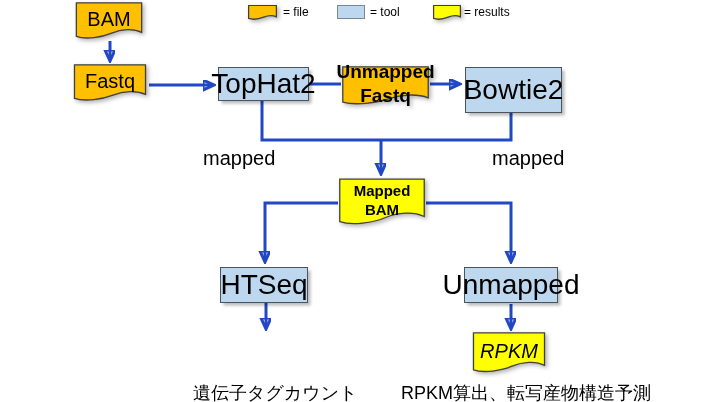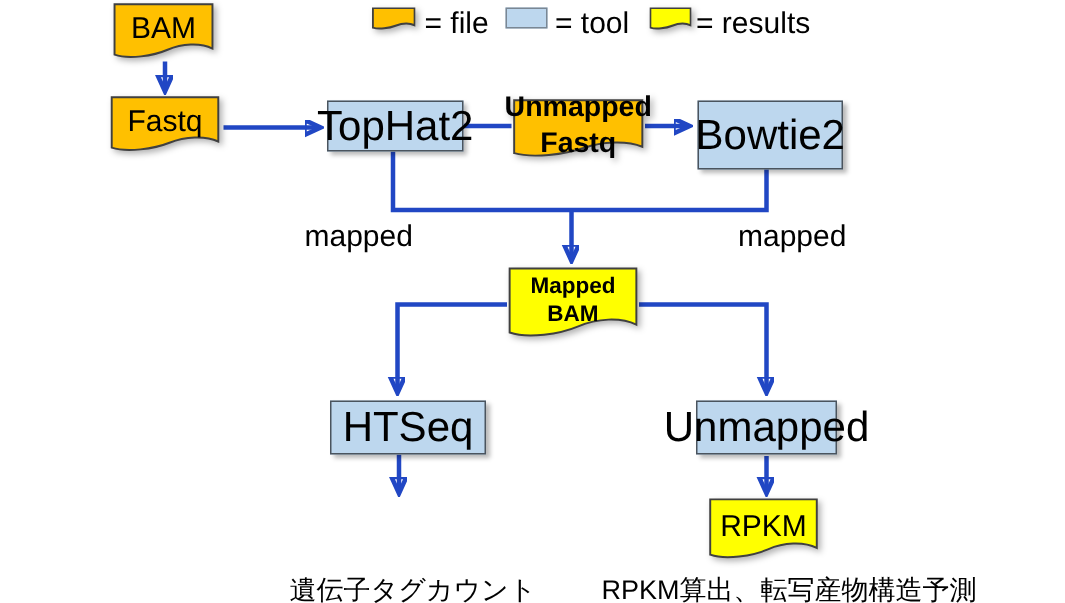--- a/index.html
+++ b/index.html
@@ -22,21 +22,21 @@
 
   
   .doc{filter:drop-shadow(2.5px 2.5px 2px rgba(0,0,0,0.30));}
   .doc-svg{position:absolute;left:0;top:0;width:100%;height:100%;}
   .file-fill use, .file-fill path{fill:var(--file);}
   .results-fill use, .results-fill path{fill:var(--results);}
   .doc-label{position:relative;z-index:3;line-height:1.1;padding-bottom:7px;}
   .lbl-20{font-size:20px;}
   .lbl-bold-13{font-size:19px;font-weight:bold;line-height:1.25;}
   .lbl-bold-15{font-size:15px;font-weight:bold;line-height:1.25;}
-  .legend-text{position:absolute;z-index:2;font-size:20px;color:var(--text);white-space:nowrap;}
+  .legend-text{position:absolute;z-index:2;font-size:12px;color:var(--text);white-space:nowrap;}
   .legend-swatch-rect{position:absolute;z-index:2;background:var(--tool);border:1.5px solid #7a8794;}
   .legend-swatch-doc{position:absolute;z-index:2;}
   .legend-swatch-doc svg{width:100%;height:100%;}
 
   
   .free-text{position:absolute;z-index:2;color:var(--text);white-space:nowrap;}
   .mapped{font-size:20px;}
   .caption{font-size:18px;}
 
   .hidden-defs{position:absolute;width:0;height:0;overflow:hidden;}
@@ -112,40 +112,40 @@
   </div>
 
   <div class="node tool" style="left:218px;top:67px;width:91px;height:34px;">
     <span>TopHat2</span>
   </div>
 
   <div class="node tool" style="left:465px;top:67px;width:97px;height:46px;">
     <span>Bowtie2</span>
   </div>
 
-  <div class="node tool" style="left:220px;top:267px;width:104px;height:36px;">
+  <div class="node tool" style="left:220px;top:267px;width:88px;height:36px;">
     <span>HTSeq</span>
   </div>
 
   <div class="node tool" style="left:464px;top:267px;width:94px;height:36px;">
     <span>Unmapped</span>
   </div>
 
   <div class="node doc" style="left:338px;top:178px;width:88px;height:52px;">
     <svg class="doc-svg results-fill" viewBox="0 0 100 100" preserveAspectRatio="none">
         <use href="#docpath"></use>
       </svg>
     <div class="doc-label lbl-bold-15">
       <div>Mapped</div>
       <div>BAM</div>
     </div>
   </div>
 
 
-  <div class="node doc" style="left:472px;top:332px;width:74px;height:45px;">
+  <div class="node doc" style="left:472px;top:332px;width:74px;height:45px;font-style:italic;">
     <svg class="doc-svg results-fill" viewBox="0 0 100 100" preserveAspectRatio="none">
         <use href="#docpath"></use>
       </svg>
     <div class="doc-label lbl-20">RPKM</div>
   </div>
 
   <div class="free-text mapped" style="left:203px;top:147px;">mapped</div>
   <div class="free-text mapped" style="left:492px;top:147px;">mapped</div>
   <div class="free-text caption" style="left:193px;top:381px;">遺伝子タグカウント</div>
   <div class="free-text caption" style="left:401px;top:381px;">RPKM算出、転写産物構造予測</div>

